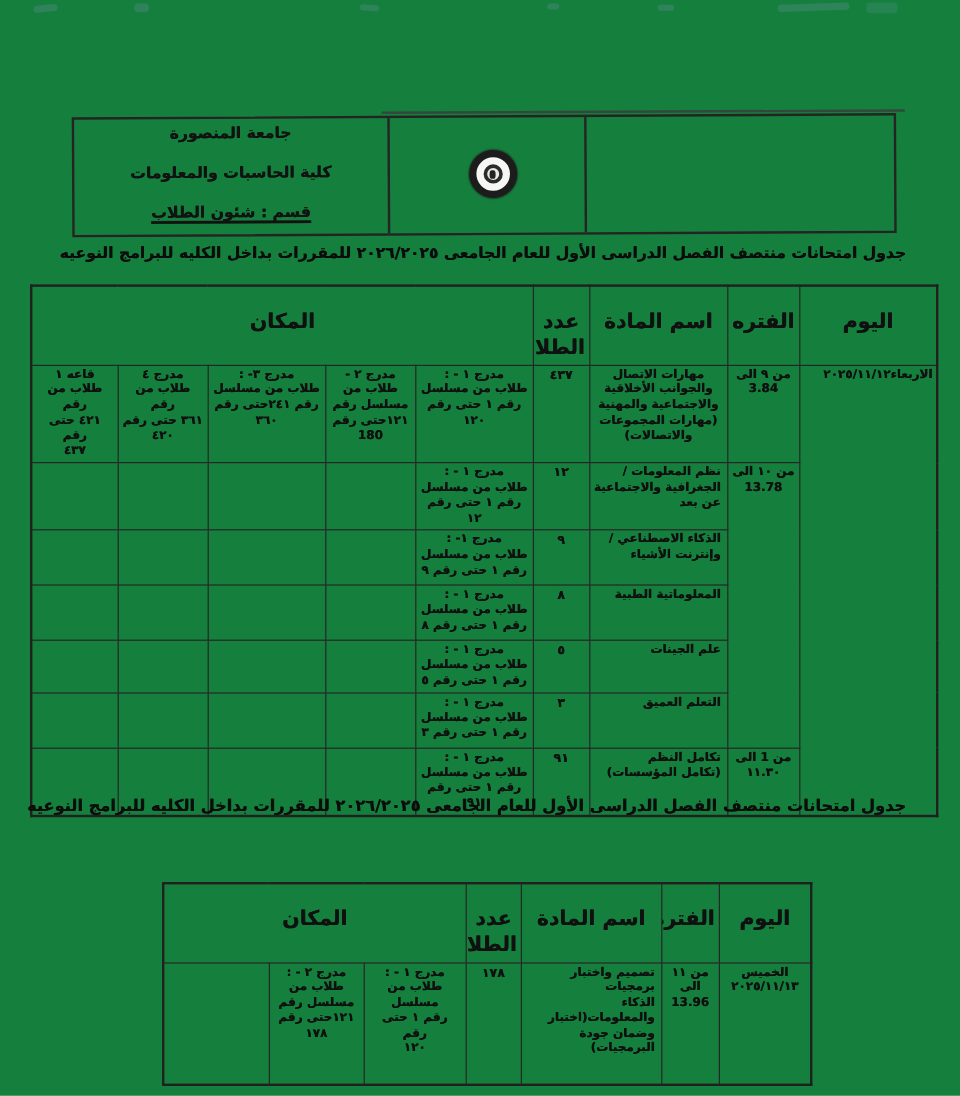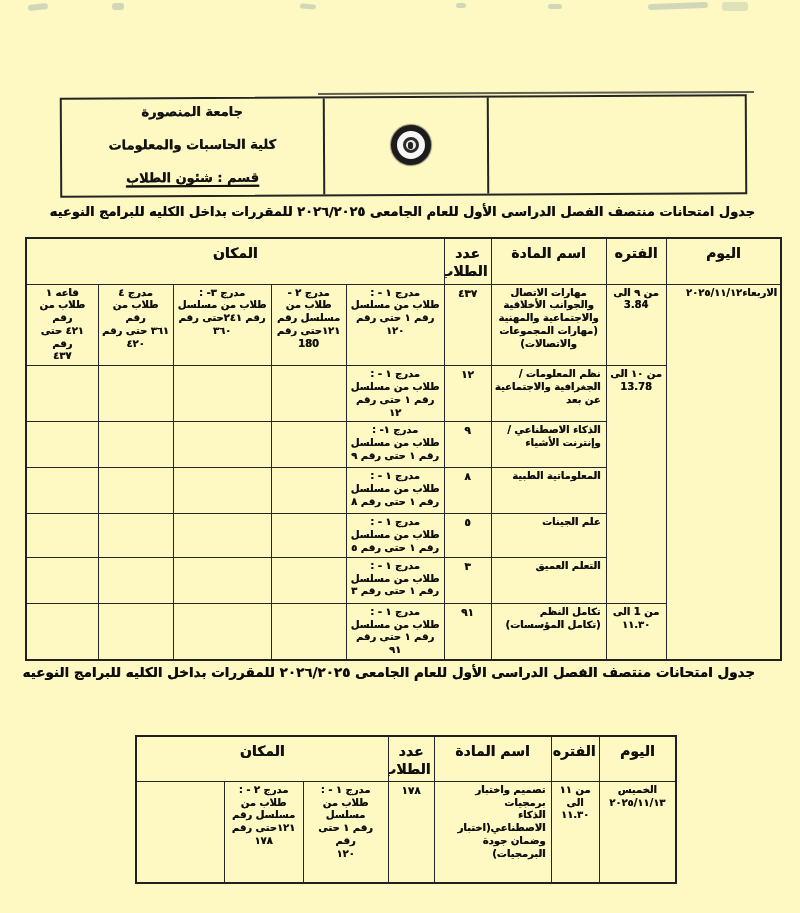--- a/index.html
+++ b/index.html
@@ -1,18 +1,18 @@
 <!DOCTYPE html>
 <html lang="ar" dir="rtl"><head>
 <meta charset="utf-8">
 <style>
   html,body{margin:0;padding:0;}
   .page{
     position:relative; width:800px; height:913px;
-    background:#fef9c3; overflow:hidden;
+    background:#15803d; overflow:hidden;
     font-family:"DejaVu Sans", sans-serif;
     color:#121212;
     direction:rtl;
   }
   .page *{box-sizing:border-box;}
   .ink{ text-shadow:0.35px 0 0.25px rgba(10,10,10,.85); }
 
   
   .artifact{ position:absolute; background:rgba(105,140,160,.30); border-radius:3px; }
 
@@ -52,21 +52,21 @@
   .title-1{ top:204px; font-size:13px; }
   .title-2{ top:664px; font-size:13.5px; }
 
   
   table.exam{ border-collapse:collapse; table-layout:fixed; position:absolute; background:transparent; }
   table.exam td{
     border:1.7px solid #262626; vertical-align:top; text-align:center;
     font-weight:bold; font-size:10px; line-height:1.28; padding:2px 3px;
     white-space:pre-line; overflow:hidden; color:#101010;
   }
-  table.exam td.th{ font-size:14px; padding-top:6px; }
+  table.exam td.th{ font-size:17px; padding-top:19px; }
   table.exam td.num{ font-size:10.5px; }
   table.exam td.course-r{ text-align:right; padding-right:5px; }
   table.exam td.day-cell{ text-align:right; padding-right:3px; font-size:10px; }
 
   .t1{ left:25px; top:237px; width:755px; border:2.2px solid #202020; }
   .t2{ left:135px; top:735px; width:540px; border:2.2px solid #202020; }
 </style>
 </head>
 <body>
 
@@ -248,23 +248,23 @@
       <td class="th">اسم المادة</td>
       <td class="th">عدد
 الطلاب</td>
       <td class="th" colspan="3">المكان</td>
     </tr>
     <tr style="height:102px">
       <td>الخميس
 ٢٠٢٥/١١/١٣</td>
       <td>من ١١
 الى
-١١.٣٠</td>
+13.96</td>
       <td class="course-r">تصميم واختبار برمجيات
-الذكاء الاصطناعي(اختبار
+الذكاء والمعلومات(اختبار
 وضمان جودة البرمجيات)</td>
       <td class="num">١٧٨</td>
       <td>مدرج ١ - :
 طلاب من مسلسل
 رقم ١ حتى رقم
 ١٢٠</td>
       <td>مدرج ٢ - :
 طلاب من
 مسلسل رقم
 ١٢١حتى رقم

